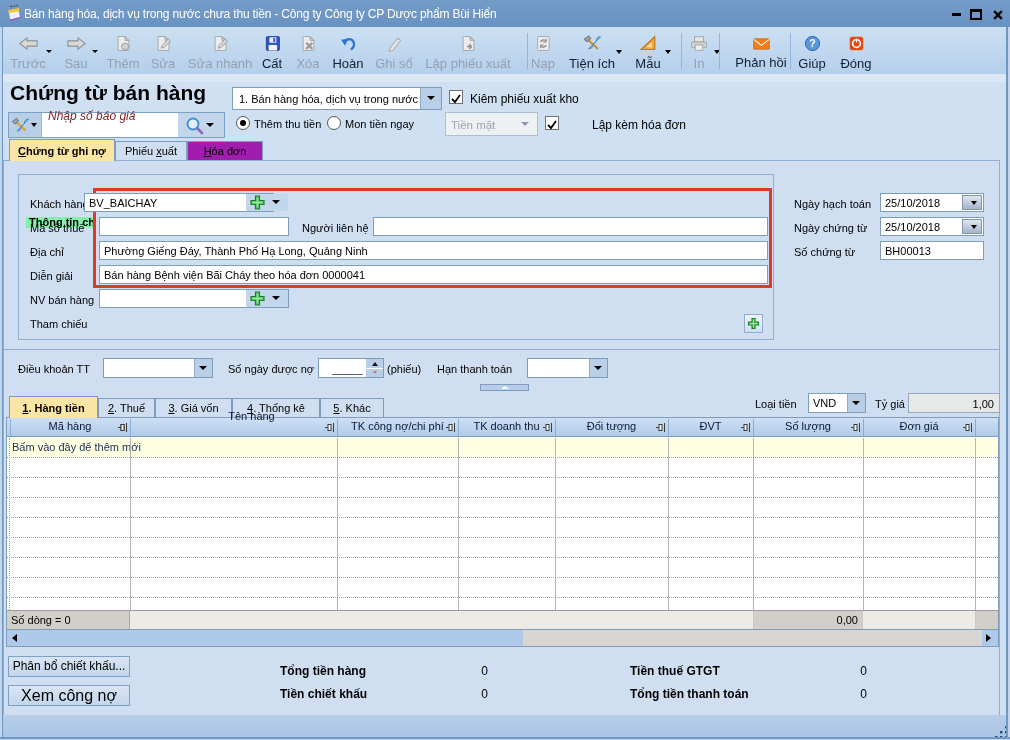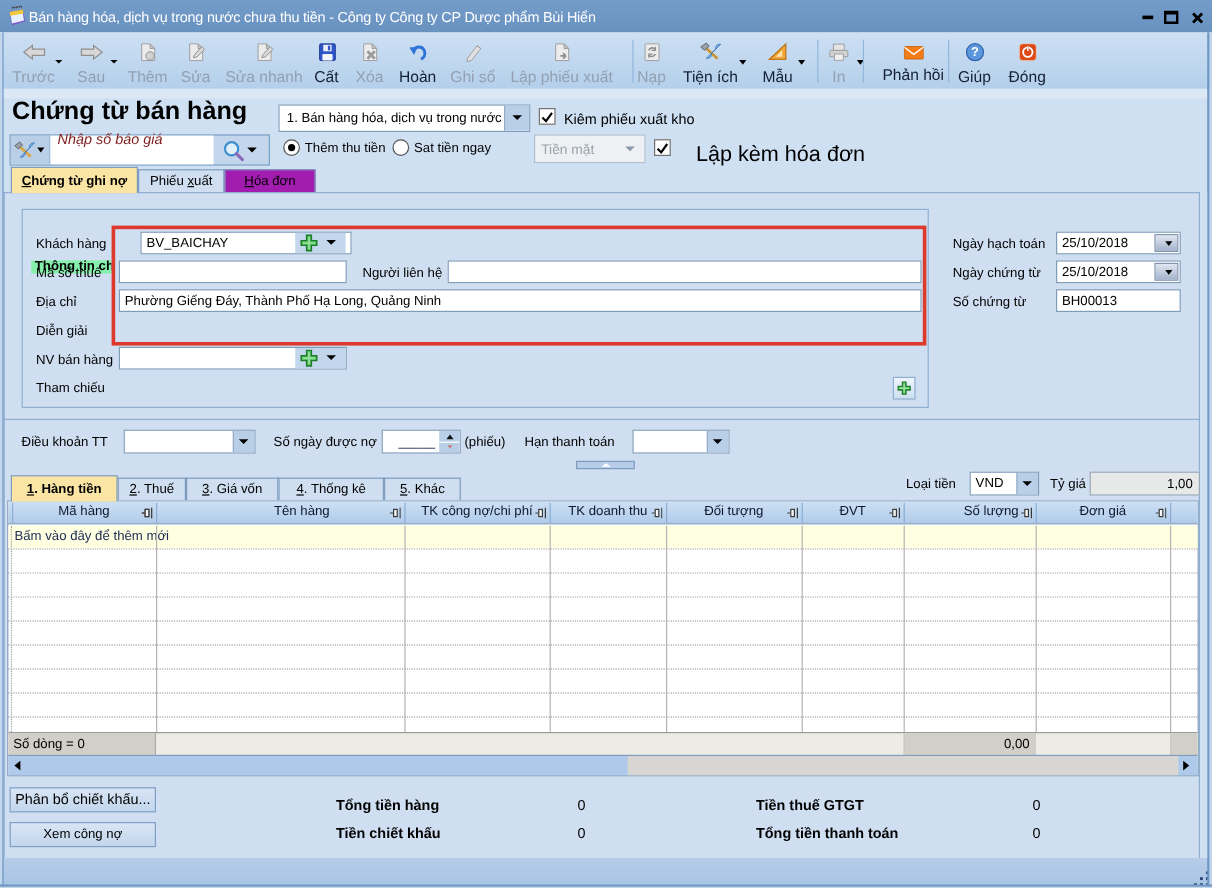--- a/index.html
+++ b/index.html
@@ -209,65 +209,68 @@
 <svg class="abs" style="left:185px;top:116px;" width="20" height="20">
       <circle cx="8" cy="8" r="5.5" fill="#dff0fb" stroke="#3f8fd0" stroke-width="1.8"></circle>
       <path d="M12 12 L17 17" stroke="#8a6ab8" stroke-width="2.6" stroke-linecap="round"></path>
     </svg>
 <div class="car" style="left:206px;top:123px;"></div>
 
 <div class="abs" style="left:236px;top:116px;width:14px;height:14px;border-radius:50%;background:#fff;border:1px solid #555;"></div>
 <div class="abs" style="left:240px;top:120px;width:6px;height:6px;border-radius:50%;background:#000;"></div>
 <div class="lbl" style="left:254px;top:118px;font-size:11px;">Thêm thu tiền</div>
 <div class="abs" style="left:327px;top:116px;width:14px;height:14px;border-radius:50%;background:#fff;border:1px solid #555;"></div>
-<div class="lbl" style="left:345px;top:118px;font-size:11px;">Sat tiền ngay</div>
+<div class="lbl" style="left:345px;top:118px;font-size:11px;">Mon tiền ngay</div>
 
 <div class="abs" style="left:445px;top:112px;width:93px;height:24px;background:#eef1f4;border:1px solid #aebdd0;"></div>
 <div class="abs" style="left:451px;top:119px;font-size:11.5px;color:#9aa2ac;">Tiền mặt</div>
 <div class="car" style="left:521px;top:122px;border-top-color:#8a9aac;"></div>
 
 <div class="chk" style="left:545px;top:116px;"><svg width="12" height="12">
         <path d="M2 6 L5 9 L10 2" fill="none" stroke="#000" stroke-width="1.8"></path>
       </svg></div>
-<div class="lbl" style="left:580px;top:118px;font-size:18px;">Lập kèm hóa đơn</div>
+<div class="lbl" style="left:592px;top:118px;font-size:12px;">Lập kèm hóa đơn</div>
 
 <div class="abs" style="left:3px;top:160px;width:997px;height:555px;border:1px solid #8fafd2;border-bottom:none;background:#cfdff1;"></div>
 <div class="tab" style="left:9px;top:139px;width:106px;height:22px;background:#fbe5a4;font-weight:bold;line-height:22px;z-index:3;"><span class="u">C</span>hứng từ ghi nợ</div>
 <div class="tab" style="left:115px;top:141px;width:72px;height:19px;background:#cfdff1;line-height:19px;">Phiếu <span class="u">x</span>uất</div>
 <div class="tab" style="left:187px;top:141px;width:76px;height:19px;background:#a21caf;line-height:19px;"><span class="u">H</span>óa đơn</div>
 
 <div class="grp" style="left:18px;top:174px;width:756px;height:166px;">
       <div class="leg">Thông tin chung</div>
     </div>
 <div class="abs" style="left:93px;top:188px;width:679px;height:100px;border:3px solid #dd3a2d;background:#cfdff1;"></div>
 <div class="lbl" style="left:30px;top:198px;">Khách hàng</div>
 <div class="lbl" style="left:30px;top:222px;">Mã số thuế</div>
 <div class="lbl" style="left:30px;top:246px;">Địa chỉ</div>
 <div class="lbl" style="left:30px;top:270px;">Diễn giải</div>
 <div class="lbl" style="left:30px;top:294px;">NV bán hàng</div>
 <div class="lbl" style="left:30px;top:318px;">Tham chiếu</div>
 
-<div class="inp" style="left:117px;top:193px;width:176px;height:19px;">
+<div class="inp" style="left:84px;top:193px;width:190px;height:19px;">
       <div class="tx">BV_BAICHAY</div>
     </div>
 <div class="abs" style="left:246px;top:194px;width:42px;height:17px;background:#c3d7ec;"></div>
 <svg class="abs" style="left:250px;top:195px;" width="15" height="15">
       <path d="M5.5 1 h4 v4.5 h4.5 v4 h-4.5 v4.5 h-4 v-4.5 h-4.5 v-4 h4.5 z" fill="#57c462" stroke="#1e7d2a" stroke-width="1.2"></path>
       <path d="M6.8 2.5 h1.4 v4.3 h4.3 v1.4 h-4.3 v4.3 h-1.4 v-4.3 h-4.3 v-1.4 h4.3 z" fill="#9ae0a0"></path>
     </svg>
 <div class="car" style="left:272px;top:200px;"></div>
 
 <div class="inp" style="left:99px;top:217px;width:190px;height:19px;"></div>
 <div class="lbl" style="left:302px;top:222px;">Người liên hệ</div>
 <div class="inp" style="left:373px;top:217px;width:395px;height:19px;"></div>
 
 <div class="inp" style="left:99px;top:241px;width:669px;height:19px;">
       <div class="tx">Phường Giếng Đáy, Thành Phố Hạ Long, Quảng Ninh</div>
     </div>
 
+<div class="inp" style="left:99px;top:265px;width:669px;height:19px;">
+      <div class="tx">Bán hàng Bệnh viện Bãi Cháy theo hóa đơn 0000041</div>
+    </div>
 
 <div class="inp" style="left:99px;top:289px;width:190px;height:19px;"></div>
 <div class="abs" style="left:246px;top:290px;width:42px;height:17px;background:#c3d7ec;"></div>
     <svg class="abs" style="left:250px;top:291px;" width="15" height="15">
       <path d="M5.5 1 h4 v4.5 h4.5 v4 h-4.5 v4.5 h-4 v-4.5 h-4.5 v-4 h4.5 z" fill="#57c462" stroke="#1e7d2a" stroke-width="1.2"></path>
       <path d="M6.8 2.5 h1.4 v4.3 h4.3 v1.4 h-4.3 v4.3 h-1.4 v-4.3 h-4.3 v-1.4 h4.3 z" fill="#9ae0a0"></path>
     </svg>
 <div class="car" style="left:272px;top:296px;"></div>
 
 <div class="abs" style="left:744px;top:314px;width:19px;height:19px;background:linear-gradient(#eef4fb,#cfdff1);border:1px solid #8fafd2;"></div>
@@ -330,26 +333,26 @@
 
 <div class="tab" style="left:9px;top:396px;width:89px;height:22px;background:#fbe5a4;font-weight:bold;line-height:22px;z-index:3;"><span class="u">1</span>. Hàng tiền</div>
 <div class="tab" style="left:98px;top:398px;width:57px;height:19px;background:#cfdff1;line-height:19px;"><span class="u">2</span>. Thuế</div>
 <div class="tab" style="left:155px;top:398px;width:77px;height:19px;background:#cfdff1;line-height:19px;"><span class="u">3</span>. Giá vốn</div>
 <div class="tab" style="left:232px;top:398px;width:88px;height:19px;background:#cfdff1;line-height:19px;"><span class="u">4</span>. Thống kê</div>
 <div class="tab" style="left:320px;top:398px;width:64px;height:19px;background:#cfdff1;line-height:19px;"><span class="u">5</span>. Khác</div>
 
 <div class="abs" style="left:6px;top:417px;width:993px;height:230px;border:1px solid #7f9db9;background:#fff;"></div>
 <div class="abs" style="left:7px;top:418px;width:991px;height:19px;background:linear-gradient(#cde0f4,#b0cbe9);border-bottom:1px solid #7f9db9;"></div>
 <div class="hcell" style="left:10px;top:420px;width:120px;">Mã hàng</div>
-<div class="hcell" style="left:130px;top:420px;width:207px;padding-left:36px;">Tên hàng</div>
+<div class="hcell" style="left:130px;top:410px;width:207px;padding-left:36px;">Tên hàng</div>
 <div class="hcell" style="left:337px;top:420px;width:121px;">TK công nợ/chi phí</div>
 <div class="hcell" style="left:458px;top:420px;width:97px;">TK doanh thu</div>
 <div class="hcell" style="left:555px;top:420px;width:113px;">Đối tượng</div>
 <div class="hcell" style="left:668px;top:420px;width:85px;">ĐVT</div>
-<div class="hcell" style="left:753px;top:420px;width:110px;margin-left:18px;">Số lượng</div>
+<div class="hcell" style="left:753px;top:420px;width:110px;">Số lượng</div>
 <div class="hcell" style="left:863px;top:420px;width:112px;">Đơn giá</div>
 <div id="hsep">
       <div class="abs" style="left:10px;top:419px;width:1px;height:17px;background:#8aaed6;"></div>
       <div class="abs" style="left:130px;top:419px;width:1px;height:17px;background:#8aaed6;"></div>
       <div class="abs" style="left:337px;top:419px;width:1px;height:17px;background:#8aaed6;"></div>
       <div class="abs" style="left:458px;top:419px;width:1px;height:17px;background:#8aaed6;"></div>
       <div class="abs" style="left:555px;top:419px;width:1px;height:17px;background:#8aaed6;"></div>
       <div class="abs" style="left:668px;top:419px;width:1px;height:17px;background:#8aaed6;"></div>
       <div class="abs" style="left:753px;top:419px;width:1px;height:17px;background:#8aaed6;"></div>
       <div class="abs" style="left:863px;top:419px;width:1px;height:17px;background:#8aaed6;"></div>
@@ -432,21 +435,21 @@
 <div class="abs" style="left:11px;top:614px;font-size:11px;">Số dòng = 0</div>
 <div class="abs" style="left:790px;top:614px;width:68px;font-size:11px;text-align:right;">0,00</div>
 
 <div class="abs" style="left:7px;top:629px;width:991px;height:1px;background:#7f9db9;"></div>
     <div class="abs" style="left:7px;top:630px;width:991px;height:16px;background:#aec9ea;"></div>
 <div class="abs" style="left:523px;top:630px;width:459px;height:16px;background:#d7d6d2;"></div>
 <div class="car" style="left:12px;top:634px;border-top:4px solid transparent;border-bottom:4px solid transparent;border-right:5px solid #000;border-left:none;"></div>
 <div class="car" style="left:986px;top:634px;border-top:4px solid transparent;border-bottom:4px solid transparent;border-left:5px solid #000;border-right:none;"></div>
 
 <div class="abs" style="left:8px;top:656px;width:122px;height:21px;background:linear-gradient(#d8e5f5,#c3d6ec);border:1px solid #7f9fc6;font-size:12px;text-align:center;line-height:19px;">Phân bổ chiết khấu...</div>
-<div class="abs" style="left:8px;top:685px;width:122px;height:21px;background:linear-gradient(#d8e5f5,#c3d6ec);border:1px solid #7f9fc6;font-size:11px;text-align:center;line-height:19px;">Xem công nợ</div>
+<div class="abs" style="left:8px;top:685px;width:122px;height:21px;background:linear-gradient(#d8e5f5,#c3d6ec);border:1px solid #7f9fc6;font-size:16px;text-align:center;line-height:19px;">Xem công nợ</div>
 <div class="lbl" style="left:280px;top:664px;font-size:12px;font-weight:bold;">Tổng tiền hàng</div>
 <div class="lbl" style="left:280px;top:687px;font-size:12px;font-weight:bold;">Tiền chiết khấu</div>
 <div class="abs" style="left:440px;top:664px;width:48px;font-size:12px;text-align:right;">0</div>
 <div class="abs" style="left:440px;top:687px;width:48px;font-size:12px;text-align:right;">0</div>
 <div class="lbl" style="left:630px;top:664px;font-size:12px;font-weight:bold;">Tiền thuế GTGT</div>
 <div class="lbl" style="left:630px;top:687px;font-size:12px;font-weight:bold;">Tổng tiền thanh toán</div>
 <div class="abs" style="left:820px;top:664px;width:47px;font-size:12px;text-align:right;">0</div>
 <div class="abs" style="left:820px;top:687px;width:47px;font-size:12px;text-align:right;">0</div>
 
 <div class="abs" style="left:0;top:715px;width:1010px;height:22px;background:linear-gradient(#b7cde9,#a9c4e4);"></div>

